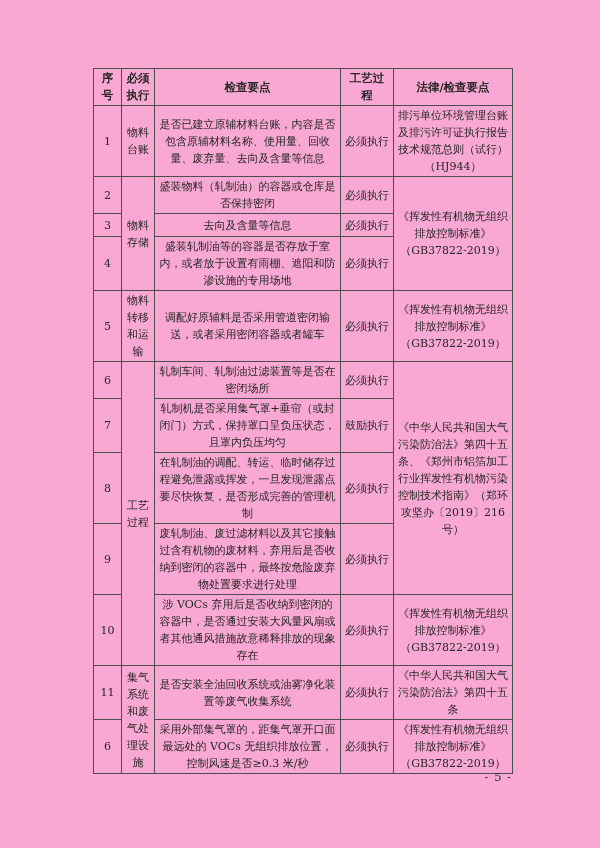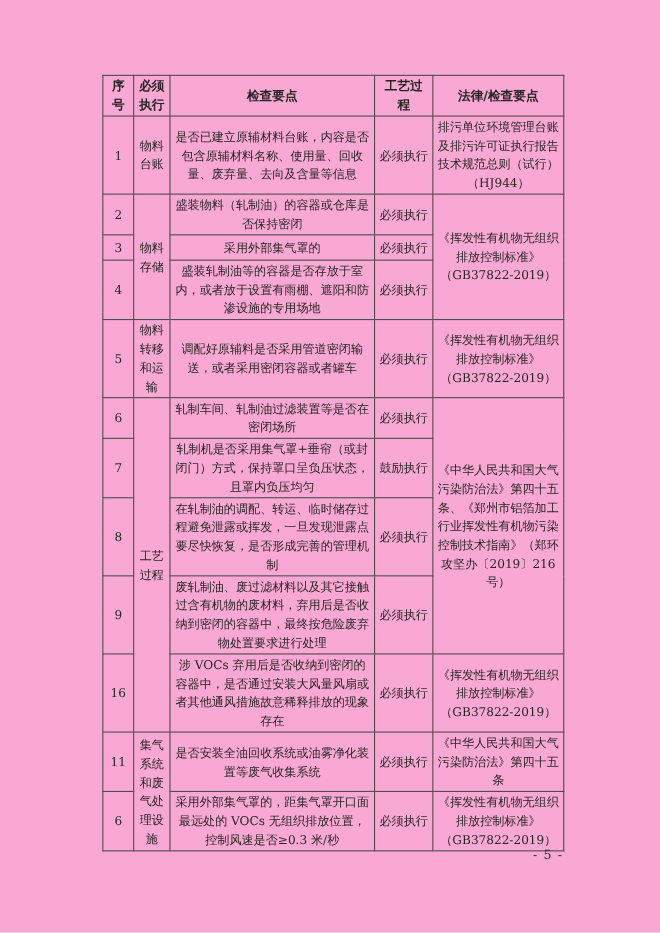--- a/index.html
+++ b/index.html
@@ -90,21 +90,21 @@
     <tr style="height:35px">
       <td class="c-no">2</td>
       <td rowspan="3">物料存储</td>
       <td>盛装物料（轧制油）的容器或仓库是否保持密闭</td>
       <td>必须执行</td>
       <td rowspan="3">《挥发性有机物无组织排放控制标准》（GB37822-2019）</td>
     </tr>
 
     <tr style="height:23px">
       <td class="c-no">3</td>
-      <td>采用外部集气罩的</td>
+      <td>去向及含量等信息</td>
       <td>必须执行</td>
     </tr>
 
     <tr style="height:52px">
       <td class="c-no">4</td>
       <td>盛装轧制油等的容器是否存放于室内，或者放于设置有雨棚、遮阳和防渗设施的专用场地</td>
       <td>必须执行</td>
     </tr>
 
     <tr style="height:67px">
@@ -135,21 +135,21 @@
       <td>必须执行</td>
     </tr>
 
     <tr style="height:65px">
       <td class="c-no">9</td>
       <td>废轧制油、废过滤材料以及其它接触过含有机物的废材料，弃用后是否收纳到密闭的容器中，最终按危险废弃物处置要求进行处理</td>
       <td>必须执行</td>
     </tr>
 
     <tr style="height:70px">
-      <td class="c-no">16</td>
+      <td class="c-no">10</td>
       <td>涉 VOCs 弃用后是否收纳到密闭的容器中，是否通过安装大风量风扇或者其他通风措施故意稀释排放的现象存在</td>
       <td>必须执行</td>
       <td>《挥发性有机物无组织排放控制标准》（GB37822-2019）</td>
     </tr>
 
     <tr style="height:52px">
       <td class="c-no">11</td>
       <td rowspan="2">集气系统和废气处理设施</td>
       <td>是否安装全油回收系统或油雾净化装置等废气收集系统</td>
       <td>必须执行</td>

